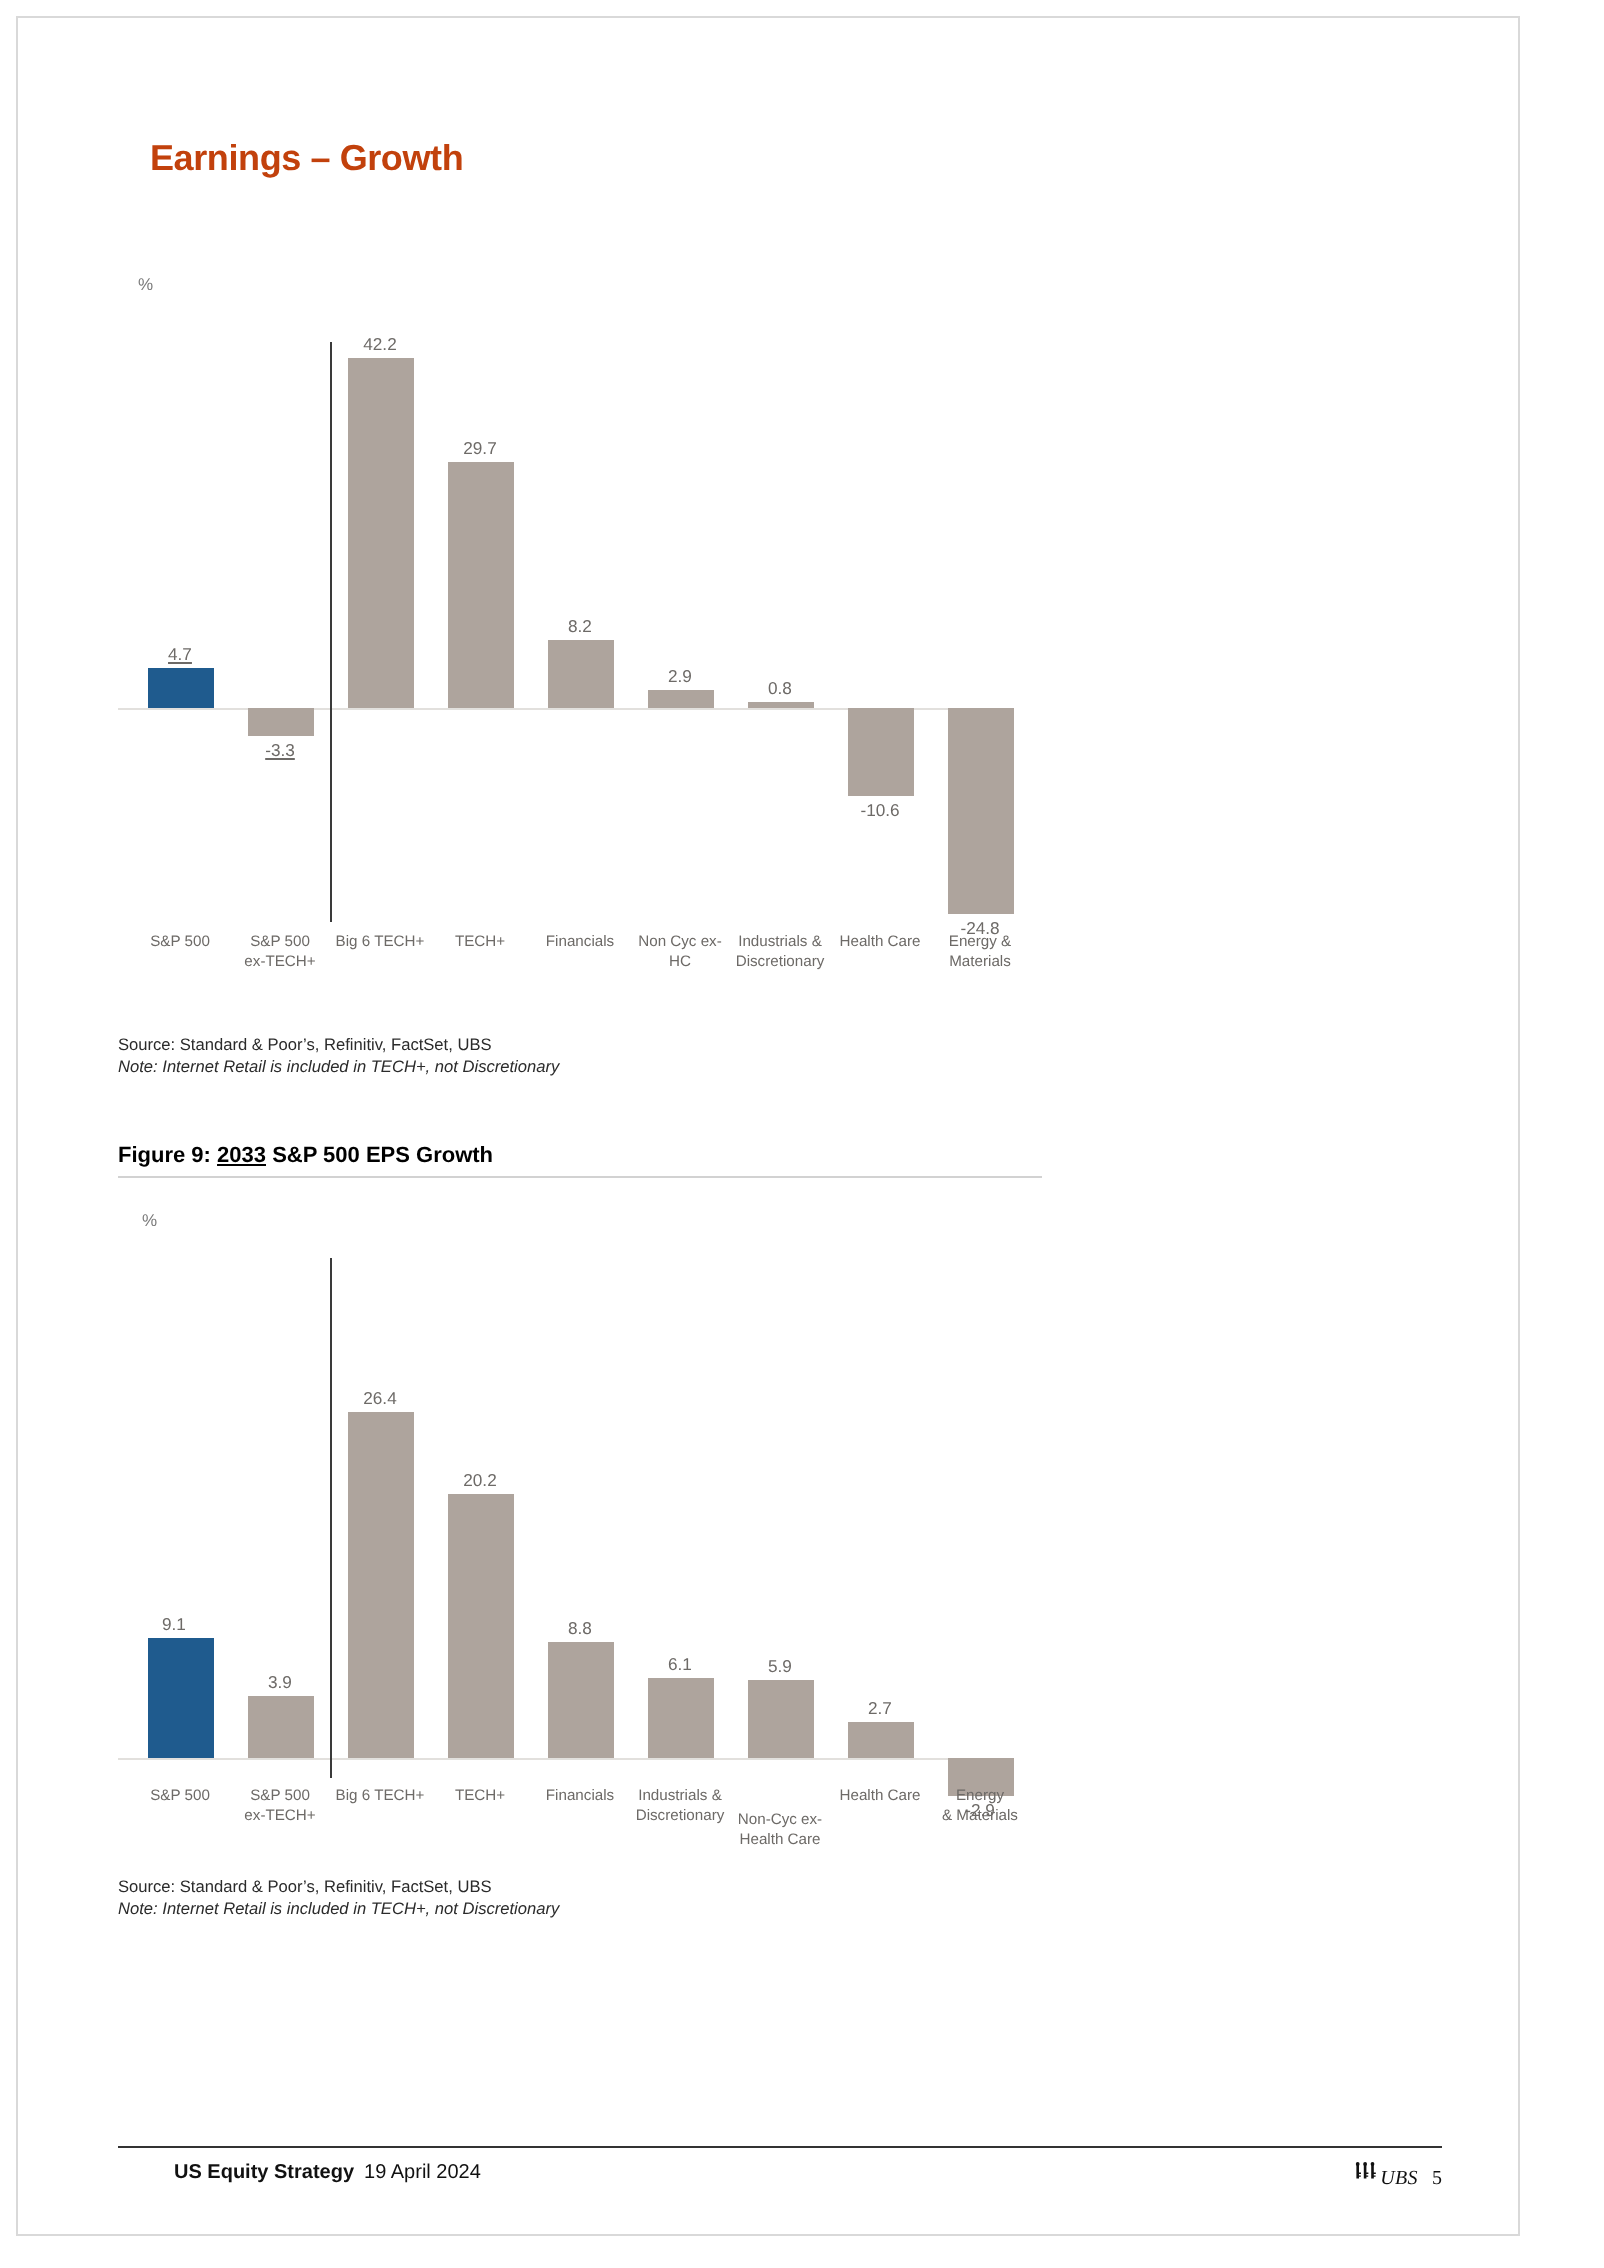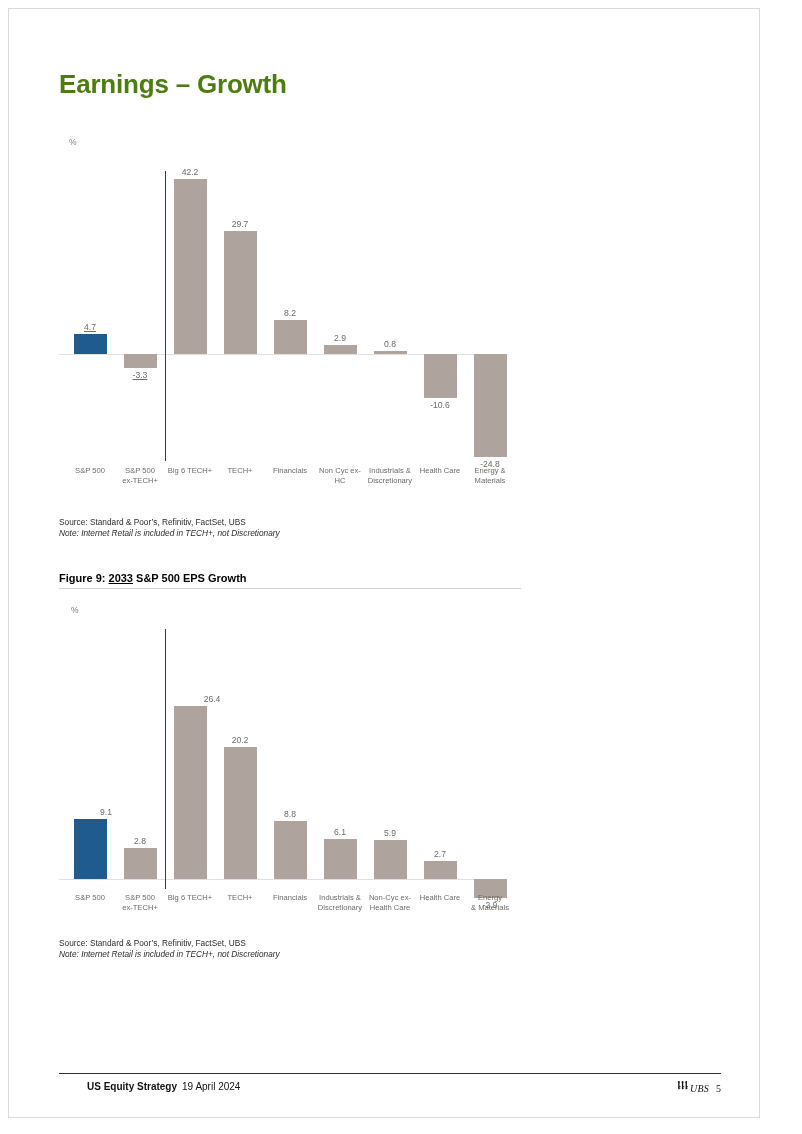--- a/index.html
+++ b/index.html
@@ -13,22 +13,22 @@
     position:absolute;left:8px;top:8px;
     width:752px;height:1110px;
     border:1px solid #d9d9d9;
     background:#fff;
     box-sizing:border-box;
     overflow:hidden;
   }
   .content{position:absolute;left:50px;top:0;width:660px;height:1110px;}
 
   .page-title{
-    position:absolute;left:0;top:60px;
-    font-size:26px;font-weight:bold;letter-spacing:-0.2px;color:#4d7c0f;
+    position:absolute;left:16px;top:60px;
+    font-size:18px;font-weight:bold;letter-spacing:-0.2px;color:#c2410c;
   }
 
   .fig-head{
     position:absolute;left:0;width:462px;
     font-size:11px;font-weight:bold;color:#000;
     padding-bottom:4px;
     border-bottom:1px solid #d2d2d2;
   }
   .fig-head .u{text-decoration:underline;}
 
@@ -148,32 +148,32 @@
       <span>Figure 9:</span>
       <span class="u">2033</span>
       <span>S&amp;P 500 EPS Growth</span>
     </div>
     <div class="axis-unit" style="left:12px;top:596px;">%</div>
 
     <div class="chart" id="chart-figure9" style="top: 612px; height: 300px; width: 450px;">
         <div class="zeroline" style="top: 258px;"></div>
         <div class="divider" style="left: 106px; top: 8px; height: 260px;"></div>
         <div class="bar blue" style="left: 14.5px; top: 198.395px; width: 33px; height: 59.605px; background: rgb(31, 91, 142);"></div>
-        <div class="vlabel" style="left: 22px; width: 50px; top: 186.395px;">9.1</div>
+        <div class="vlabel" style="left: 3px; width: 50px; top: 186.395px;">9.1</div>
         <div class="cat" style="left: 3px; width: 56px; top: 272px;">
           <div>S&amp;P 500</div>
         </div>
         <div class="bar gray" style="left: 64.5px; top: 226.56px; width: 33px; height: 31.44px; background: rgb(174, 164, 157);"></div>
-        <div class="vlabel" style="left: 56px; width: 50px; top: 214.56px;">2.8</div>
+        <div class="vlabel" style="left: 56px; width: 50px; top: 214.56px;">3.9</div>
         <div class="cat" style="left: 53px; width: 56px; top: 272px;">
           <div>S&amp;P 500</div>
           <div>ex-TECH+</div>
         </div>
         <div class="bar gray" style="left: 114.5px; top: 85.08px; width: 33px; height: 172.92px; background: rgb(174, 164, 157);"></div>
-        <div class="vlabel" style="left: 106px; width: 50px; top: 73.08px; margin-left: 22px;">26.4</div>
+        <div class="vlabel" style="left: 106px; width: 50px; top: 73.08px;">26.4</div>
         <div class="cat" style="left: 103px; width: 56px; top: 272px;">
           <div>Big 6 TECH+</div>
         </div>
         <div class="bar gray" style="left: 164.5px; top: 125.69px; width: 33px; height: 132.31px; background: rgb(174, 164, 157);"></div>
         <div class="vlabel" style="left: 156px; width: 50px; top: 113.69px;">20.2</div>
         <div class="cat" style="left: 153px; width: 56px; top: 272px;">
           <div>TECH+</div>
         </div>
         <div class="bar gray" style="left: 214.5px; top: 200.36px; width: 33px; height: 57.64px; background: rgb(174, 164, 157);"></div>
         <div class="vlabel" style="left: 206px; width: 50px; top: 188.36px;">8.8</div>
@@ -181,21 +181,21 @@
           <div>Financials</div>
         </div>
         <div class="bar gray" style="left: 264.5px; top: 218.045px; width: 33px; height: 39.955px; background: rgb(174, 164, 157);"></div>
         <div class="vlabel" style="left: 256px; width: 50px; top: 206.045px;">6.1</div>
         <div class="cat" style="left: 253px; width: 56px; top: 272px;">
           <div>Industrials &amp;</div>
           <div>Discretionary</div>
         </div>
         <div class="bar gray" style="left: 314.5px; top: 219.355px; width: 33px; height: 38.645px; background: rgb(174, 164, 157);"></div>
         <div class="vlabel" style="left: 306px; width: 50px; top: 207.355px;">5.9</div>
-        <div class="cat" style="left: 303px; width: 56px; top: 272px; text-align: center;">
+        <div class="cat" style="left: 303px; width: 56px; top: 284px; text-align: center;">
           <div>Non-Cyc ex-</div>
           <div>Health Care</div>
         </div>
         <div class="bar gray" style="left: 364.5px; top: 240.315px; width: 33px; height: 17.685px; background: rgb(174, 164, 157);"></div>
         <div class="vlabel" style="left: 356px; width: 50px; top: 228.315px;">2.7</div>
         <div class="cat" style="left: 353px; width: 56px; top: 272px;">
           <div>Health Care</div>
         </div>
         <div class="bar gray" style="left: 414.5px; top: 258px; width: 33px; height: 18.995px; background: rgb(174, 164, 157);"></div>
         <div class="vlabel" style="left: 406px; width: 50px; top: 278.995px;">-2.9</div>

